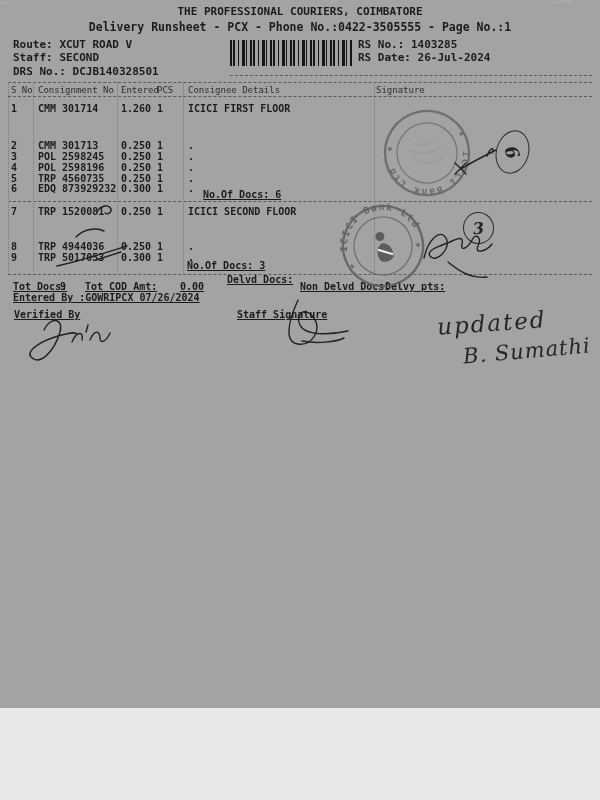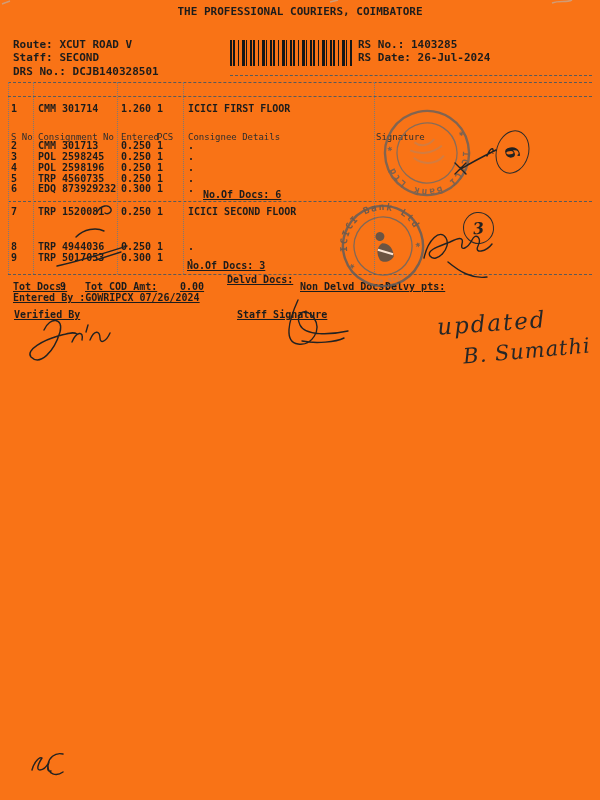--- a/index.html
+++ b/index.html
@@ -1,28 +1,28 @@
 <!DOCTYPE html>
 <html><head>
 <meta charset="utf-8">
 <style>
   html,body{margin:0;padding:0;background:#e8e8e8;}
   #page{
-    position:relative;width:600px;height:800px;margin:0 auto;
-    background:#f97316;overflow:hidden;
+    position:relative;width:600px;height:708px;margin:0 auto;
+    background:#a3a3a3;overflow:hidden;
     font-family:"DejaVu Sans Mono","Liberation Mono",monospace;
     color:#1c1c1c;
   }
   .abs{position:absolute;white-space:pre;line-height:1.15;}
   .b{font-weight:bold;}
   .ctr{left:0;right:0;text-align:center;}
   .t11{font-size:11px;}
   .t115{font-size:11.5px;}
   .t10{font-size:10px;text-decoration:underline;}
-  .th{font-size:9px;font-weight:normal;color:#2e2e2e;margin-top:47px;}
+  .th{font-size:9px;font-weight:normal;color:#2e2e2e;}
   .row span{position:absolute;font-size:10px;font-weight:bold;white-space:pre;}
   .c-sno{left:11px;}
   .c-con{left:38px;}
   .c-wt{left:121px;}
   .c-pcs{left:157px;}
   .c-cons{left:188px;}
   .hdash{position:absolute;height:0;border-top:1px dashed #5a5a5a;}
   .vdash{position:absolute;width:0;border-left:1px dotted #7a7a7a;top:82px;height:192px;}
   .hand{font-family:"DejaVu Serif","Liberation Serif",serif;font-style:italic;color:#262626;}
   .circnum{position:absolute;border:1.6px solid #2c2c2c;border-radius:50%;
@@ -36,20 +36,21 @@
       #161616 12px 15px,transparent 15px 16px,
       #161616 16px 17px,transparent 17px 20px);}
   svg{position:absolute;left:0;top:0;pointer-events:none;}
 </style>
 </head>
 <body>
 
 <div id="page">
 
   <div class="abs ctr b t11" style="top:6px">THE PROFESSIONAL COURIERS, COIMBATORE</div>
+  <div class="abs ctr b t115" style="top:21px">Delivery Runsheet - PCX - Phone No.:0422-3505555 - Page No.:1</div>
 
   <div class="abs b t11" style="left:13px;top:39px"><span>Route:</span> <span>XCUT ROAD V</span></div>
   <div class="abs b t11" style="left:13px;top:52px"><span>Staff:</span> <span>SECOND</span></div>
   <div class="abs b t11" style="left:13px;top:66px"><span>DRS No.:</span> <span>DCJB140328501</span></div>
 
   <div id="barcode"></div>
 
   <div class="abs b t11" style="left:358px;top:39px"><span>RS No.:</span> <span>1403285</span></div>
   <div class="abs b t11" style="left:358px;top:52px"><span>RS Date:</span> <span>26-Jul-2024</span></div>
 

